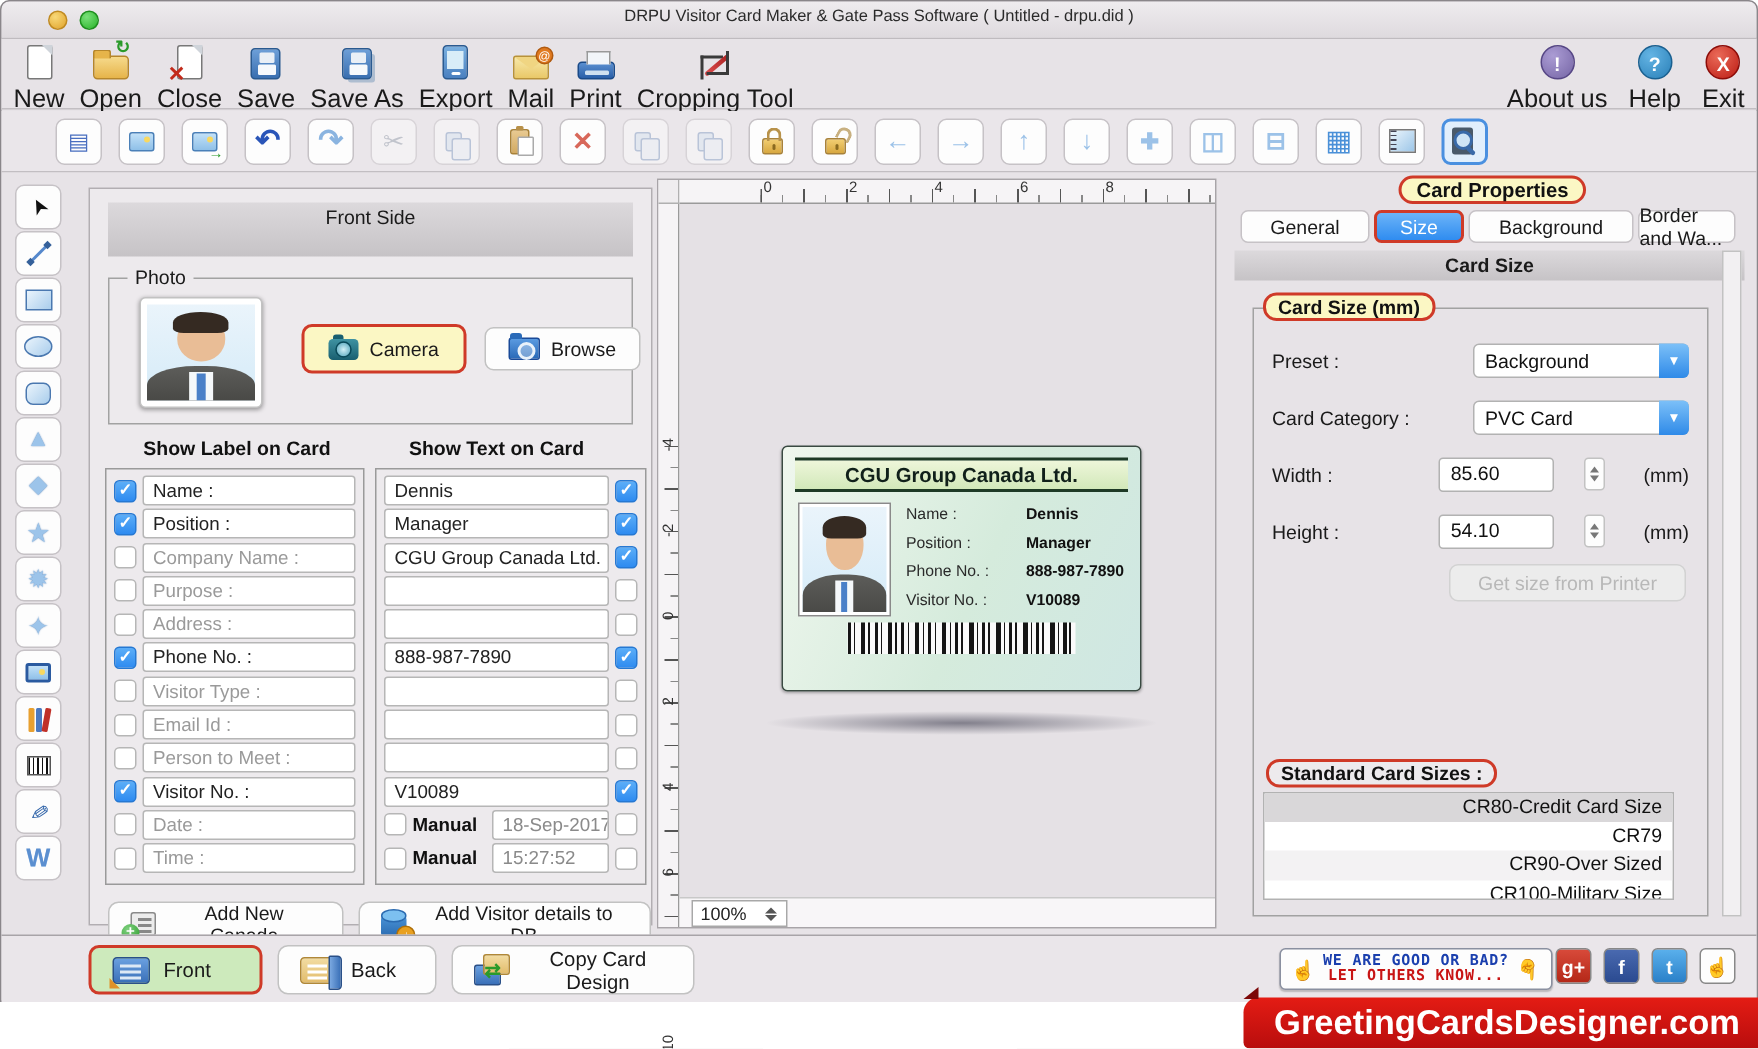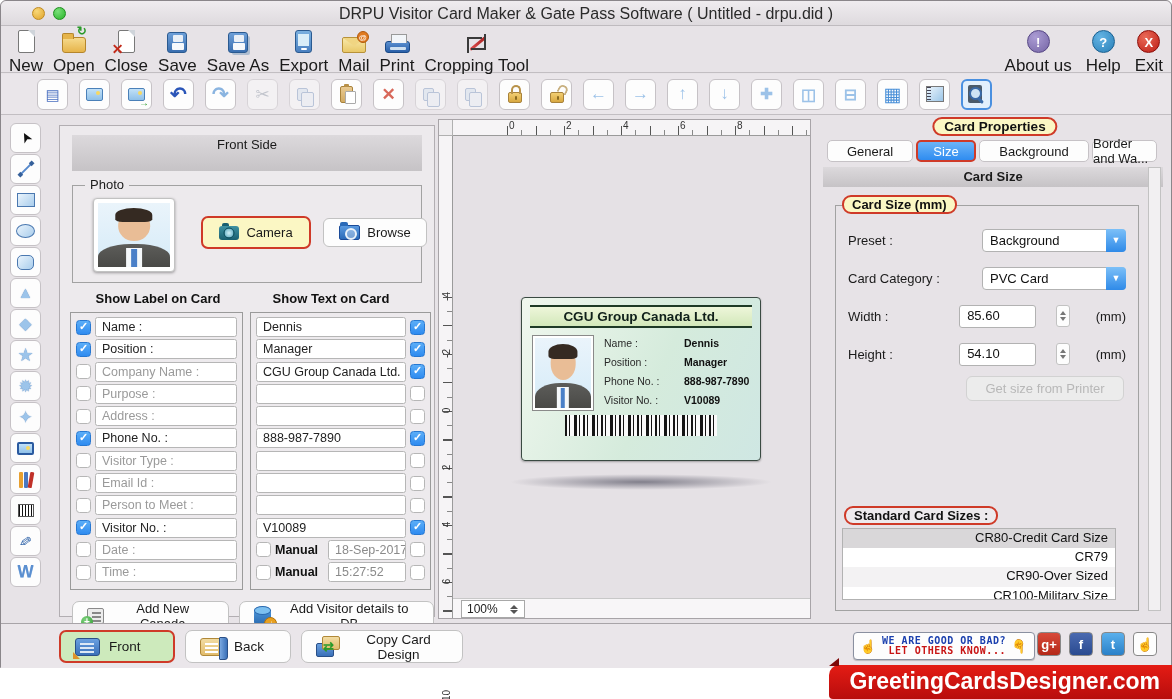--- a/index.html
+++ b/index.html
@@ -5,21 +5,21 @@
   * { box-sizing: border-box; margin: 0; padding: 0; }
   html,body { width:1172px; height:699px; background:#fff; font-family:"Liberation Sans",sans-serif; }
   #app { position:relative; width:1172px; height:699px; overflow:hidden; background:#fff; }
   #win { position:absolute; left:0; top:0; width:1172px; height:668px; background:#e7e3e7; border:1px solid #8a868a; border-radius:6px 6px 0 0; }
 
   
   .titlebar { position:absolute; left:0; top:0; right:0; height:25px; background:linear-gradient(#efecef,#dedade); border-bottom:1px solid #bfbbbf; border-radius:6px 6px 0 0; }
   .tl { position:absolute; top:6px; width:13px; height:13px; border-radius:50%; }
   .tl-yellow { left:31px; background:radial-gradient(circle at 35% 30%,#f8d878,#e0a32a); border:1px solid #c08a20; }
   .tl-green  { left:52px; background:radial-gradient(circle at 35% 30%,#7ae07a,#28b428); border:1px solid #1e8f1e; }
-  .title { position:absolute; left:0; right:0; top:4px; text-align:center; font-size:16px; color:#2a2a2a; }
+  .title { position:absolute; left:0; right:0; top:4px; text-align:center; font-size:11px; color:#2a2a2a; }
 
   
   .toolbar1 { position:absolute; left:0; top:25px; right:0; height:47px; background:#e7e3e7; border-bottom:1px solid #c2bec2; }
   .tb1-left { position:absolute; left:8px; top:2px; display:flex; gap:10px; }
   .tb1-right { position:absolute; right:8px; top:2px; display:flex; gap:14px; }
   .tb1-item { display:flex; flex-direction:column; align-items:center; gap:1px; cursor:default; }
   .tb1-icon { height:27px; display:flex; align-items:center; justify-content:center; min-width:28px; }
   .tb1-label { font-size:17px; color:#1a1a1a; white-space:nowrap; }
 
   .g-page { display:inline-block; width:17px; height:23px; background:#fff; border:1px solid #787878; border-radius:2px; position:relative; }
@@ -209,21 +209,21 @@
   .ic-front:before { content:''; position:absolute; left:4px; top:4px; width:14px; height:2px; background:#dce8f5; box-shadow:0 4px 0 #dce8f5,0 8px 0 #dce8f5; }
   .ic-front:after { content:''; position:absolute; left:-3px; bottom:-4px; width:0; height:0; border-top:7px solid #e09228; border-right:7px solid transparent; transform:rotate(-90deg); }
   .ic-back { display:inline-block; width:25px; height:18px; background:linear-gradient(#f2dca2,#e2bc6c); border:1px solid #b08838; border-radius:3px; position:relative; }
   .ic-back:before { content:''; position:absolute; left:4px; top:4px; width:13px; height:2px; background:#fff; box-shadow:0 4px 0 #fff,0 8px 0 #fff; }
   .ic-back:after { content:''; position:absolute; right:-4px; top:-2px; width:7px; height:21px; background:linear-gradient(90deg,#7aa8e0,#3a70b8); border-radius:1px 3px 3px 1px; border:1px solid #2a5088; }
   .ic-copydesign { display:inline-block; width:27px; height:21px; position:relative; }
   .ic-copydesign:before { content:''; position:absolute; left:0; bottom:0; width:16px; height:12px; background:linear-gradient(#6aa0e0,#3a70b8); border:1px solid #2a5088; border-radius:2px; }
   .ic-copydesign:after { content:''; position:absolute; right:0; top:0; width:16px; height:12px; background:linear-gradient(#f2dca2,#e2bc6c); border:1px solid #b08838; border-radius:2px; }
   .ic-copydesign i { position:absolute; left:7px; top:3px; color:#2a9a2a; font-size:13px; font-weight:bold; font-style:normal; z-index:2; }
   .feedback { position:absolute; left:852px; top:8px; width:182px; height:28px; background:#fdfdfd; border:1px solid #8a90a0; border-radius:4px; box-shadow:0 1px 1px rgba(0,0,0,.2); display:flex; align-items:center; justify-content:center; gap:5px; }
-  .fb-text { display:flex; flex-direction:column; line-height:1.05; font-family:"DejaVu Sans Mono",monospace; font-weight:bold; font-size:10px; letter-spacing:.5px; text-align:right; }
+  .fb-text { display:flex; flex-direction:column; line-height:1.05; font-family:"DejaVu Sans Mono",monospace; font-weight:bold; font-size:10px; letter-spacing:.5px; text-align:center; }
   .fb-line1 { color:#1a3fae; }
   .fb-line2 { color:#c81414; }
   .fb-thumb { font-size:13px; line-height:1; }
   .fb-up { color:#3a5fc0; } .fb-down { color:#c81414; transform:scaleY(-1); }
   .social { position:absolute; right:14px; top:8px; display:flex; gap:8px; }
   .soc { width:24px; height:24px; border-radius:4px; display:flex; align-items:center; justify-content:center; font-weight:bold; font-size:13px; color:#fff; border:1px solid #888; }
   .soc-google-plus { background:linear-gradient(#d84a3a,#b42818); }
   .soc-facebook { background:linear-gradient(#4a6ab0,#2a4a90); }
   .soc-twitter { background:linear-gradient(#5ab0ec,#2a80c8); }
   .soc-like { background:#fdfdfd; color:#3b5998; }

